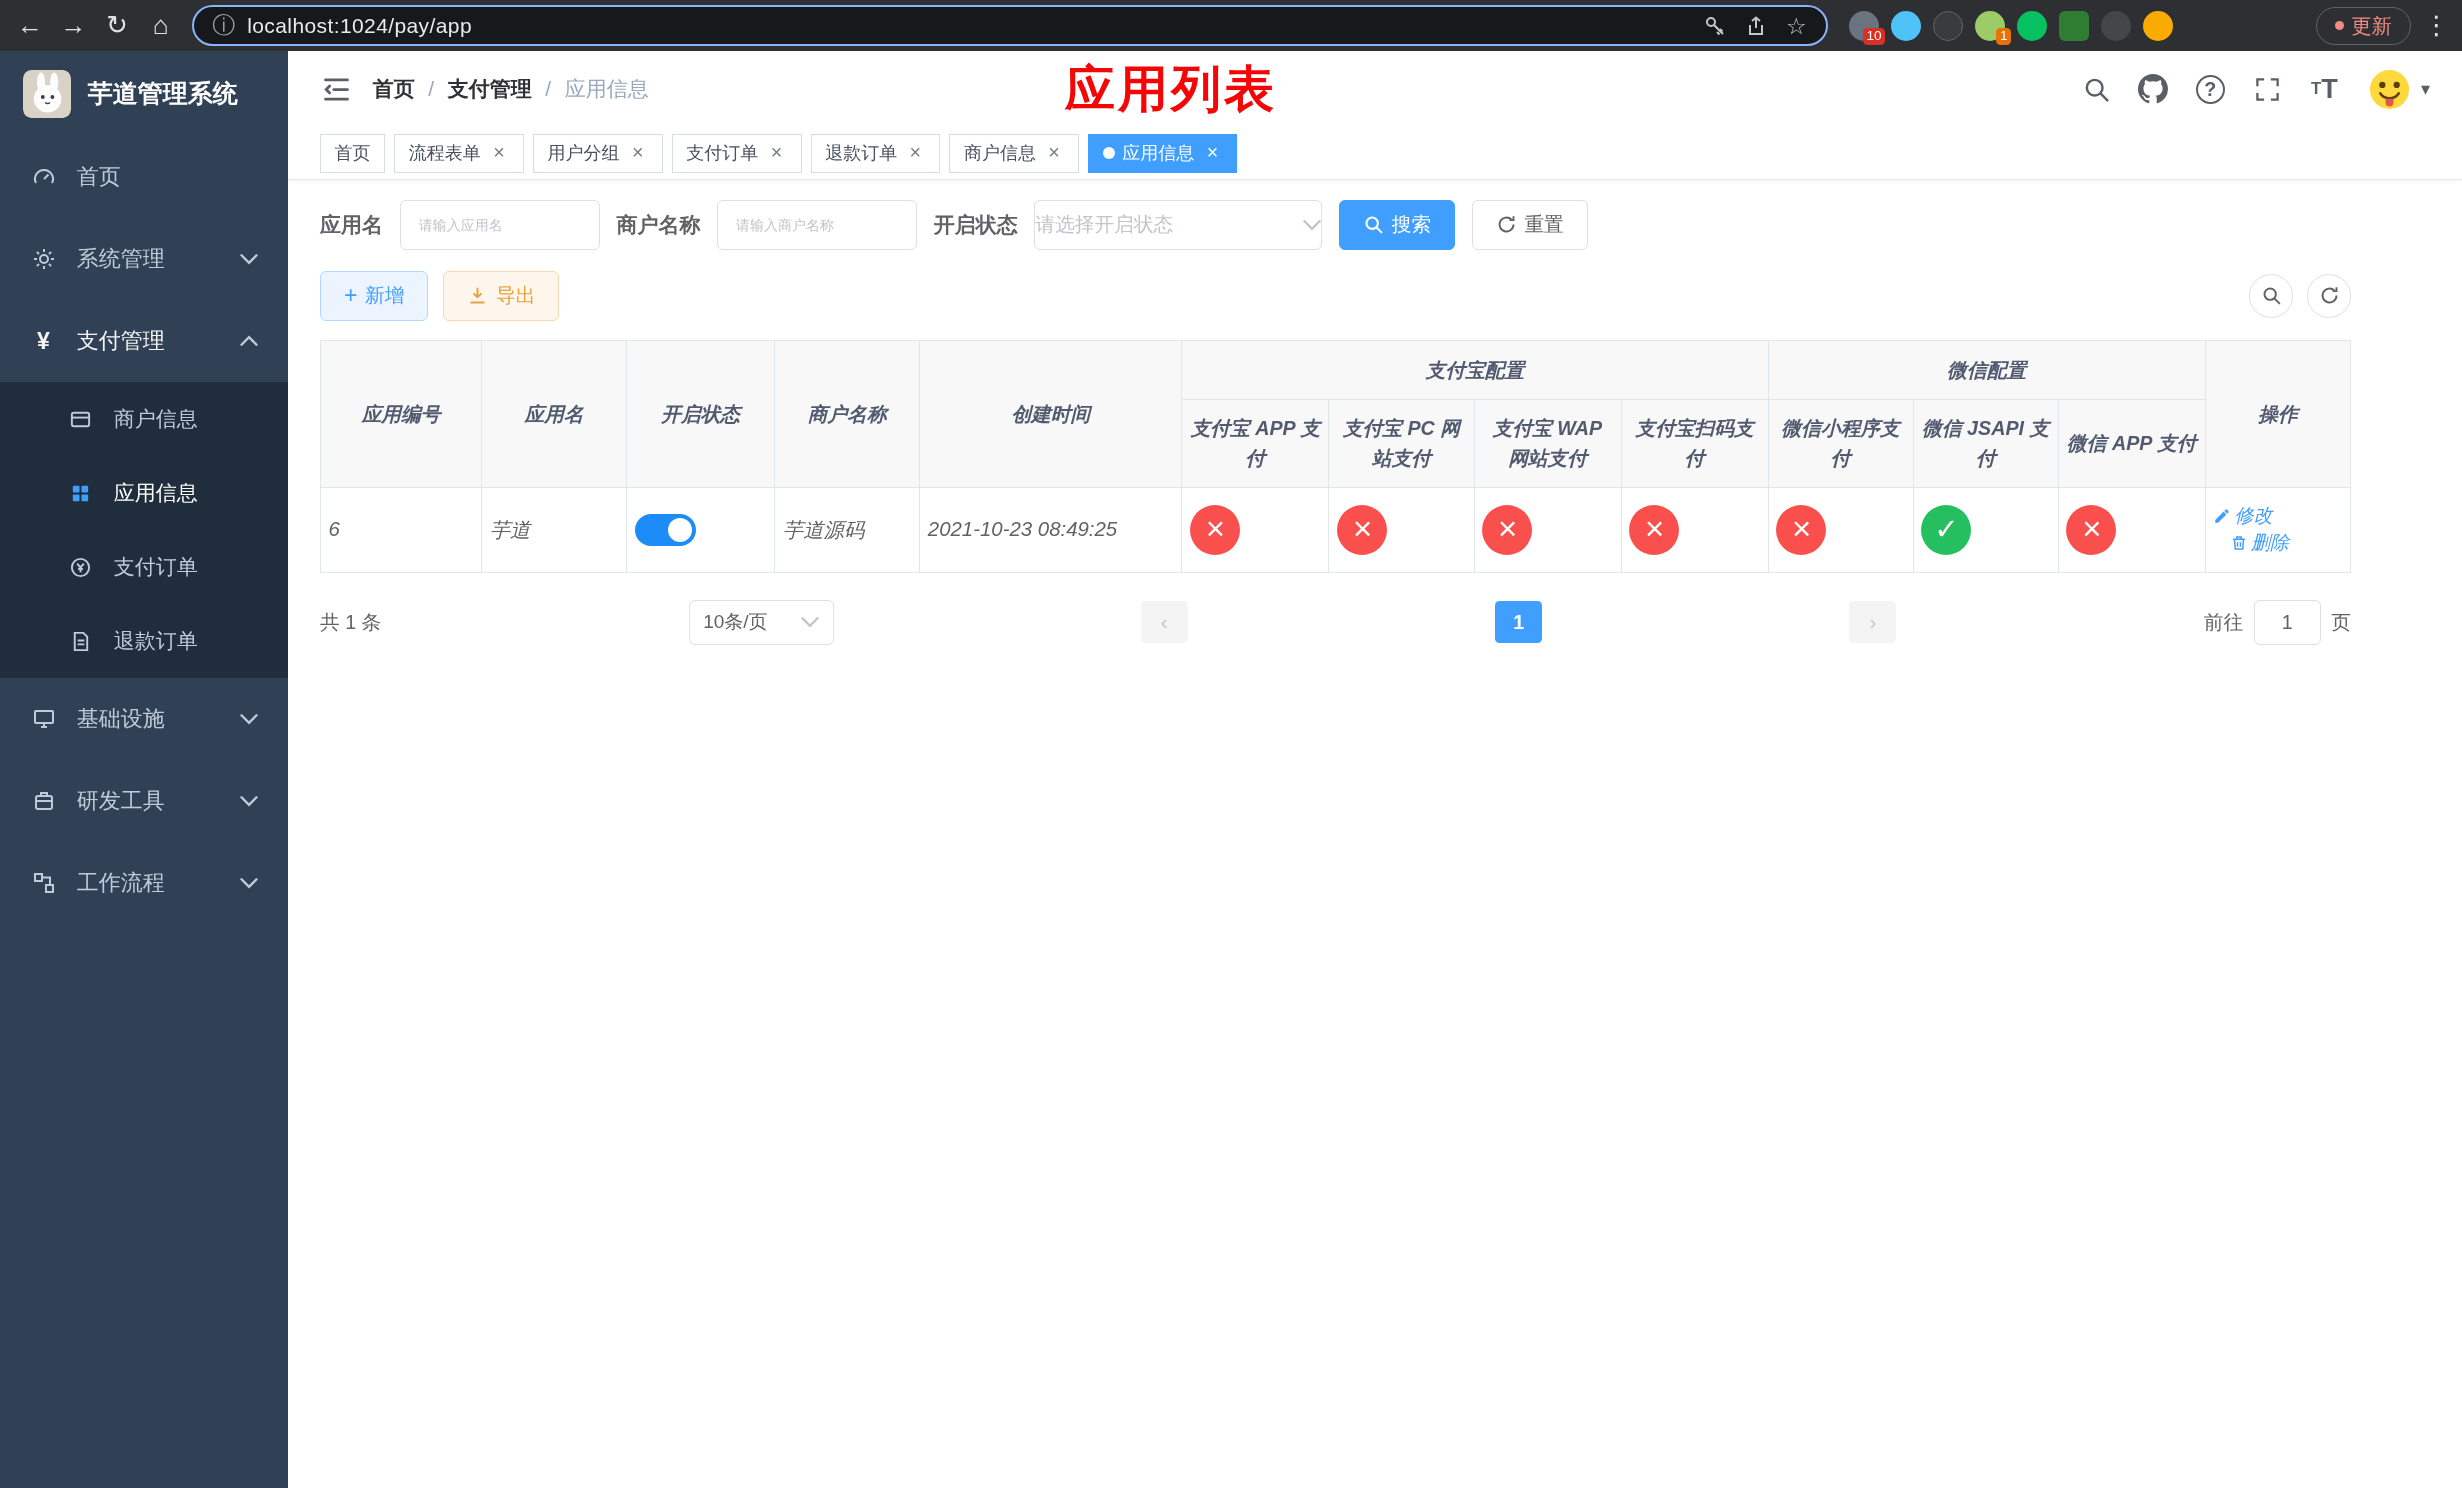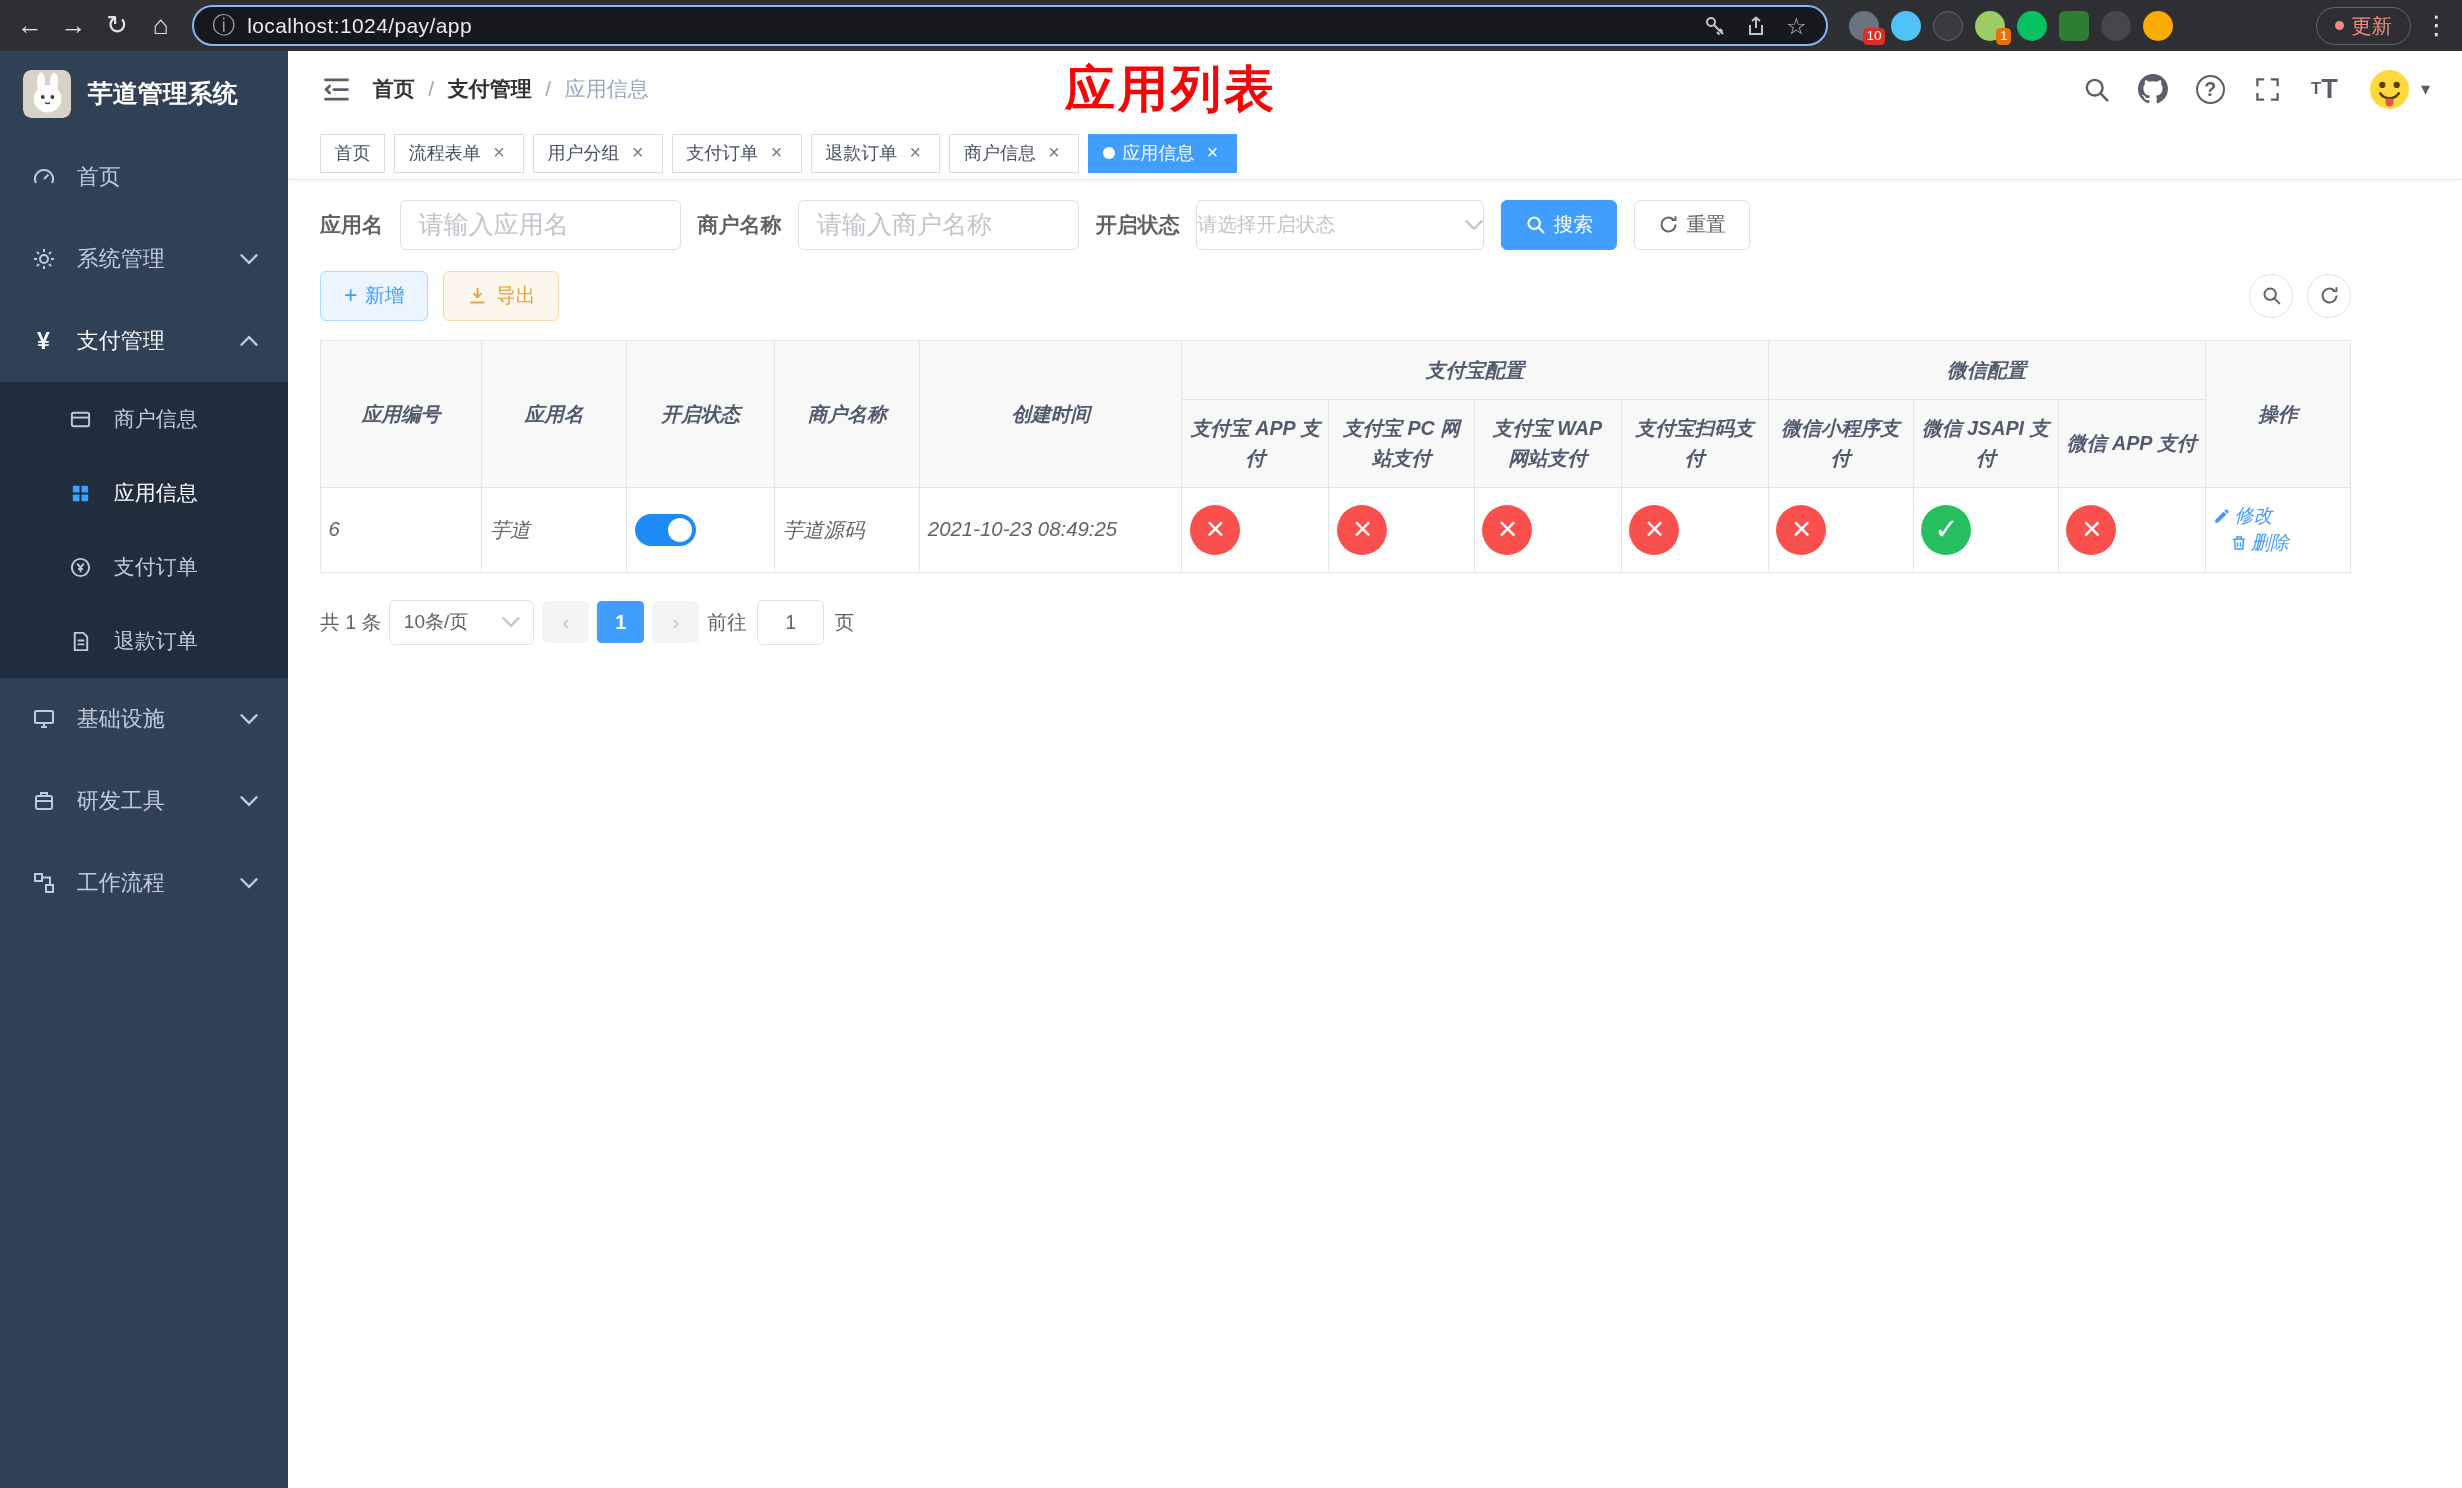--- a/index.html
+++ b/index.html
@@ -67,21 +67,21 @@
   .tag.active { background:#409eff; border-color:#409eff; color:#fff; }
   .tag.active .tag-close { color:#fff; }
   .tag-dot { width:12px; height:12px; border-radius:50%; background:#fff; }
 
   .content { padding:19.7px 32px; }
   .content-inner { width:2031px; }
 
   
   .filter-row { display:flex; align-items:center; gap:16.7px; margin-bottom:21px; }
   .f-label { font-weight:bold; color:#606266; font-size:21px; white-space:nowrap; }
-  .f-input { width:281px; height:50px; border:1.5px solid #dcdfe6; border-radius:6px; padding:0 18px; font-size:25px; color:#606266; outline:none; font-family:inherit; }
+  .f-input { width:200px; height:50px; border:1.5px solid #dcdfe6; border-radius:6px; padding:0 18px; font-size:14px; color:#606266; outline:none; font-family:inherit; }
   .f-input::placeholder { color:#c0c4cc; }
   .select-box { width:288px; height:50px; border:1.5px solid #dcdfe6; border-radius:6px; display:flex; align-items:center; padding:0 0; font-size:19.7px; color:#c0c4cc; cursor:pointer; }
   .select-box .sel-text { flex:1; }
   .select-box .chev { color:#c0c4cc; }
   .btn { display:inline-flex; align-items:center; justify-content:center; gap:7.6px; height:50px; padding:16px 23px; border-radius:6px; font-size:19.7px; cursor:pointer; border:1.5px solid #dcdfe6; background:#fff; color:#606266; white-space:nowrap; }
   .btn svg { width:21px; height:21px; }
   .btn-primary { background:#409eff; border-color:#409eff; color:#fff; }
   .btn-plain-primary { background:#ecf5ff; border-color:#b3d8ff; color:#409eff; }
   .btn-plain-warning { background:#fdf6ec; border-color:#f5dab1; color:#e6a23c; }
   .plus-glyph { font-size:23px; line-height:1; }
@@ -103,21 +103,21 @@
   .st-circle[data-state="check"]::after { content:"✓"; font-size:29px; font-weight:bold; line-height:1; }
   .switch { width:61px; height:32px; border-radius:16.7px; display:inline-block; position:relative; cursor:pointer; background:#dcdfe6; vertical-align:middle; }
   .switch[data-on="on"] { background:#1d8cf8; }
   .switch::after { content:""; position:absolute; left:3.8px; top:3.8px; width:24px; height:24px; border-radius:50%; background:#fff; }
   .switch[data-on="on"]::after { left:auto; right:3.8px; }
   .op-link { color:#409eff; font-size:19px; display:inline-flex; align-items:center; gap:3px; cursor:pointer; white-space:nowrap; }
   .op-link + .op-link { margin-left:16.7px; }
   .op-link svg { width:18px; height:18px; }
 
   
-  .pagination { display:flex; align-items:center; justify-content:flex-start; gap:8px; margin-top:27px; font-size:19.7px; color:#606266; }
+  .pagination { display:flex; align-items:center; justify-content:space-between; gap:34px; margin-top:27px; font-size:19.7px; color:#606266; }
   .page-size { width:145px; height:45px; border:1.5px solid #dcdfe6; border-radius:6px; display:flex; align-items:center; padding:0 13.6px; color:#606266; cursor:pointer; }
   .page-size .sel-text { flex:1; font-size:19px; }
   .page-size .chev { color:#c0c4cc; }
   .pg-btn { min-width:47px; height:42px; background:#f4f4f5; border-radius:4.5px; display:flex; align-items:center; justify-content:center; font-size:21px; color:#c0c4cc; cursor:pointer; }
   .pg-num { min-width:47px; height:42px; border-radius:4.5px; display:flex; align-items:center; justify-content:center; font-size:19.7px; background:#409eff; color:#fff; font-weight:bold; cursor:pointer; }
   .goto { display:flex; align-items:center; gap:10.6px; }
   .goto-input { width:67px; height:45px; border:1.5px solid #dcdfe6; border-radius:6px; text-align:center; font-size:19.7px; color:#606266; outline:none; font-family:inherit; }
 </style>
 </head>
 <body>

